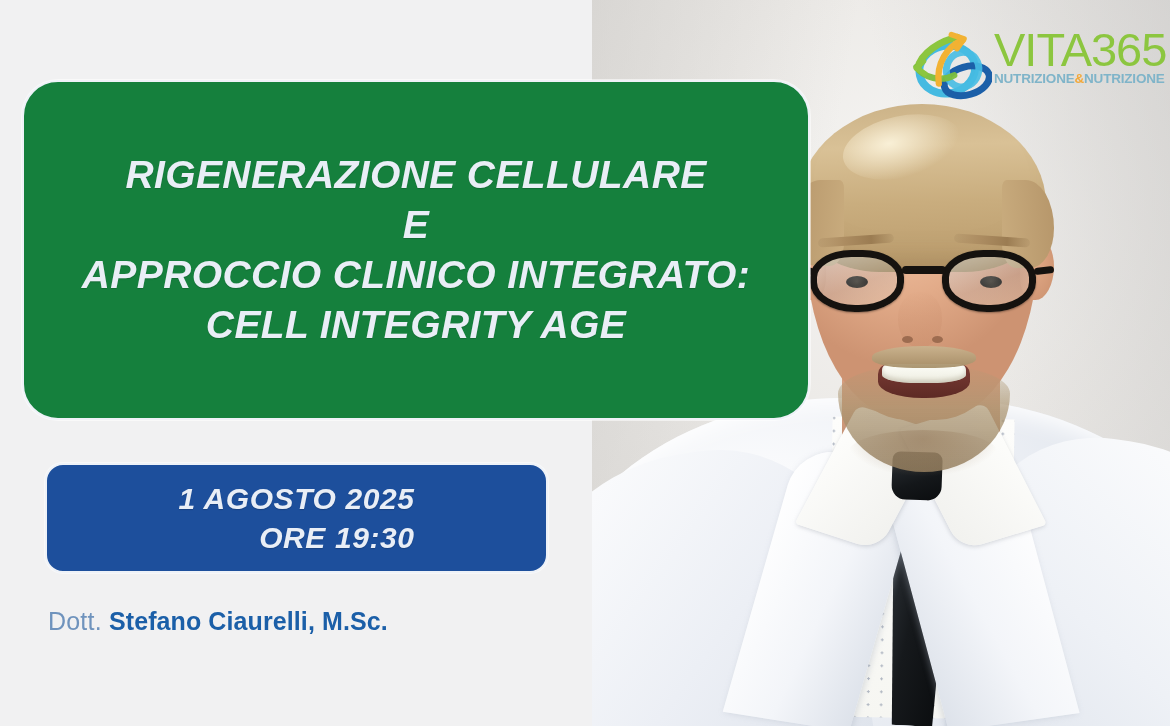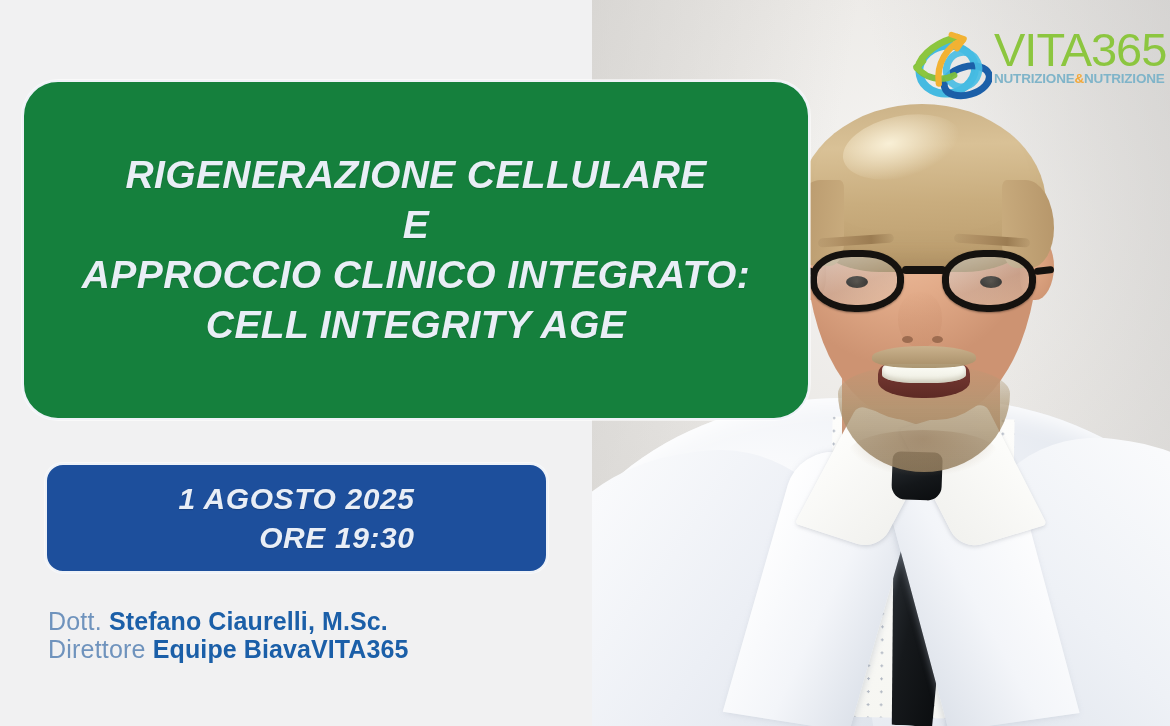--- a/index.html
+++ b/index.html
@@ -435,24 +435,20 @@
   <div class="date-card">
     <div class="date-text">1 AGOSTO 2025
 ORE 19:30</div>
   </div>
 
   <div class="credit">
     <div class="credit-line one">
       <span class="cr-light">Dott. </span>
       <span class="cr-bold">Stefano Ciaurelli, M.Sc.</span>
     </div>
-    <div class="credit-line two">
-      <span class="cr-light">Direttore </span>
-      <span class="cr-bold">Equipe BiavaVITA365</span>
-    </div>
   </div>
 
   <div class="logo">
     <svg class="logo-mark" viewBox="0 0 120 112">
 
       <ellipse cx="56" cy="64" rx="40" ry="34" fill="none" stroke="#3cb7e0" stroke-width="11" transform="rotate(-12 56 64)" opacity=".95"></ellipse>
 
       <ellipse cx="84" cy="80" rx="33" ry="20" fill="none" stroke="#1b5fa8" stroke-width="10" transform="rotate(-16 84 80)"></ellipse>
 
       <ellipse cx="78" cy="64" rx="23" ry="25" fill="none" stroke="#46bde3" stroke-width="10" transform="rotate(18 78 64)" opacity=".9"></ellipse>

